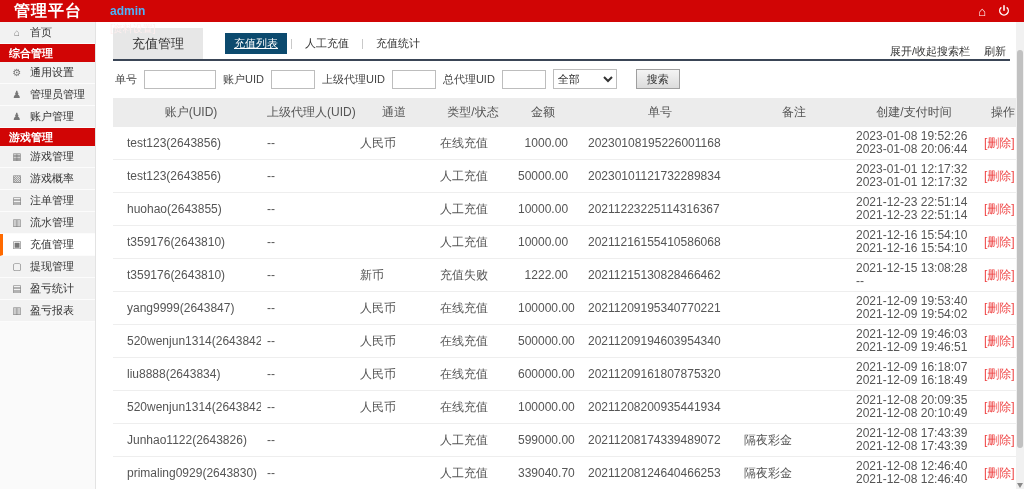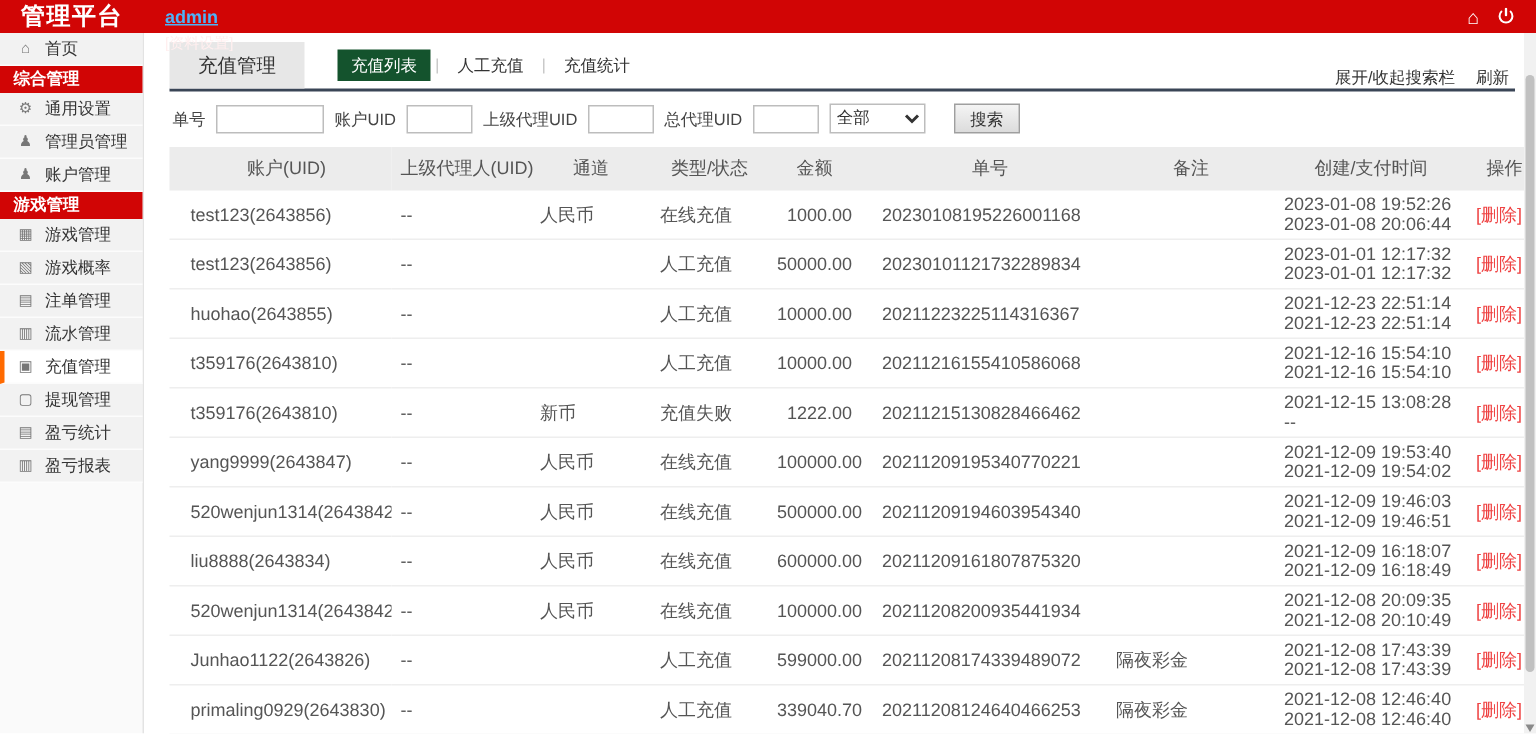--- a/index.html
+++ b/index.html
@@ -5,21 +5,21 @@
   * { margin:0; padding:0; box-sizing:border-box; }
   html,body { width:1024px; height:489px; overflow:hidden; background:#fff;
     font-family:"Liberation Sans","DejaVu Sans",sans-serif; }
   .stage { position:relative; width:1024px; height:489px; background:#fff; }
 
   
   .topbar { position:absolute; top:0; left:0; width:1024px; height:22px;
     background:#d10505; color:#fff; display:flex; align-items:center; z-index:5; }
   .brand { width:96px; text-align:center; font-size:16px; font-weight:bold; letter-spacing:1px; }
   .greeting { margin-left:12px; font-size:12px; font-weight:bold; display:flex; align-items:baseline; gap:4px;flex-direction:column; }
-  .greeting .uname { color:#4db3fa;text-decoration:underline; }
+  .greeting .uname { color:#4db3fa; }
   .greeting .profile { font-size:10px; font-weight:normal; color:#ffefef; margin-left:2px; cursor:pointer; }
   .top-icons { margin-left:auto; margin-right:14px; display:flex; align-items:center; gap:12px; }
   .tb-icon { font-size:13px; line-height:1; cursor:pointer; color:#fff; }
   .power-svg { width:12px; height:12px; display:block; cursor:pointer; }
 
   
   .sidebar { position:absolute; top:22px; left:0; width:96px; height:467px;
     background:#fafafa; border-right:1px solid #e3e3e3; }
   .side-item { height:22px; display:flex; align-items:center; gap:7px;
     padding-left:11px; font-size:11px; color:#333; background:#f2f2f2;
@@ -30,21 +30,21 @@
     font-size:11px; font-weight:bold; padding-left:9px; }
 
   
   .main { position:absolute; top:22px; left:97px; width:919px; height:467px;
     background:#fff; padding:6px 6px 0 16px; }
 
   .page-head { display:flex; align-items:flex-end; border-bottom:2px solid #3a4556; }
   .title-box { background:#e7e7e7; padding:7px 19px 6px; font-size:13px; color:#333; }
   .tabs { display:flex; align-items:center; margin-left:22px; padding-bottom:5px; }
   .tab { font-size:11px; color:#333; padding:3px 9px; cursor:pointer; white-space:nowrap; }
-  .tab.active { background:#14532d; color:#fff; }
+  .tab.active { background:#0c4a6e; color:#fff;text-decoration:underline; }
   .tab-sep { width:1px; height:10px; background:#c9c9c9; margin:0 4px; }
   .head-right { margin-left:auto; display:flex; gap:14px; padding-bottom:0; padding-right:4px; }
   .head-link { font-size:11px; color:#333; cursor:pointer; white-space:nowrap; }
 
   
   .search-row { display:flex; align-items:center; gap:7px; padding:8px 0 9px 2px;
     font-size:11px; color:#444; }
   .sf-label { white-space:nowrap; }
   .sf-input { height:19px; border:1px solid #bdbdbd; background:#fff; width:44px;
     font-size:11px; padding:0 3px; }

